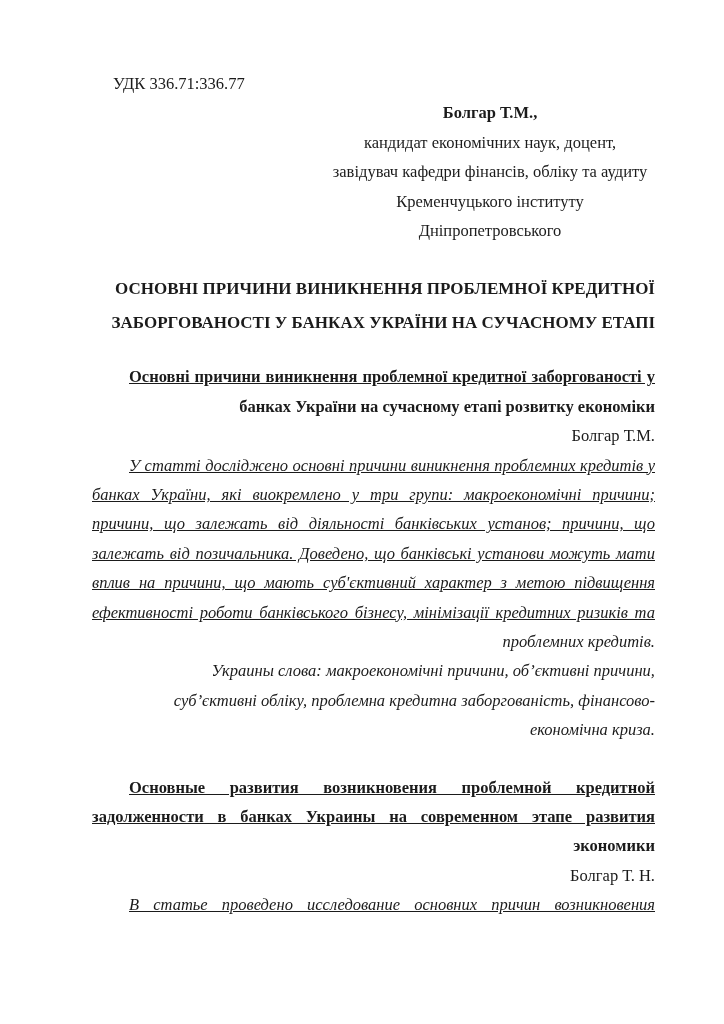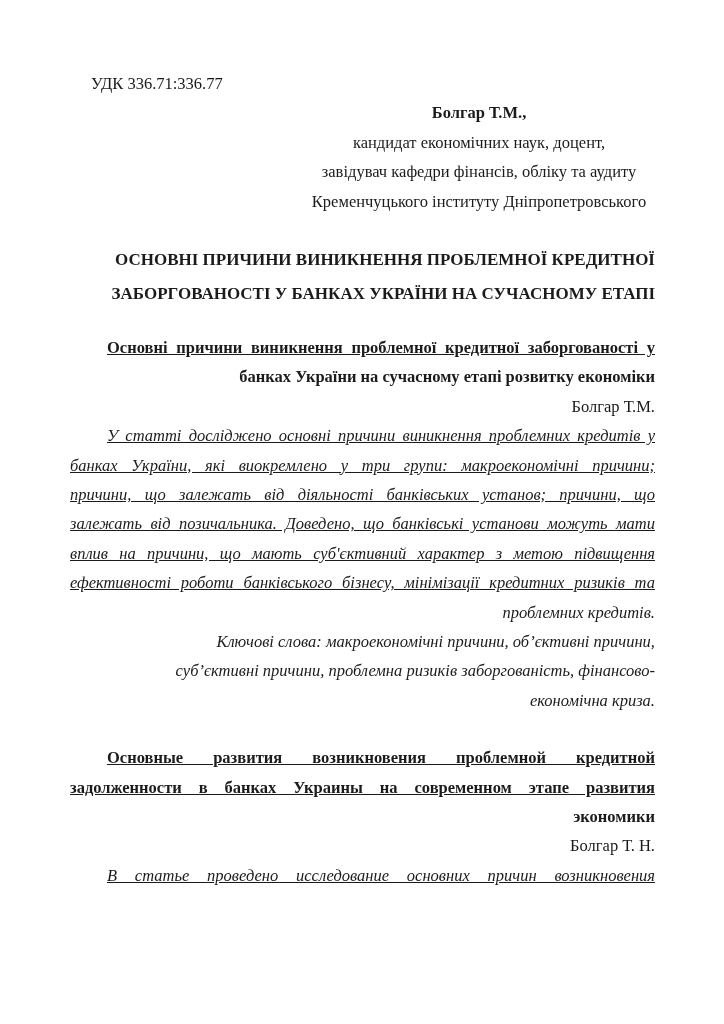--- a/index.html
+++ b/index.html
@@ -2,21 +2,21 @@
 <html><head>
 <meta charset="utf-8">
 <style>
   html, body { margin: 0; padding: 0; background: #ffffff; }
   .page {
     position: relative;
     width: 724px;
     height: 1024px;
     background: #ffffff;
     box-sizing: border-box;
-    padding: 69px 69px 0 70px;
+    padding: 69px 69px 0 92px;
     font-family: "Liberation Serif", "DejaVu Serif", serif;
     font-size: 16.5px;
     line-height: 29.4px;
     color: #1b1b1b;
     overflow: hidden;
   }
   .udc { padding-left: 21px; white-space: nowrap; }
   .author-block { margin-left: 233px; text-align: center; }
   .author-block .name { font-weight: bold; }
   .title-block {
@@ -71,22 +71,22 @@
     <div class="line stretch first">У статті досліджено основні причини виникнення проблемних кредитів у</div>
     <div class="line stretch">банках України, які виокремлено у три групи: макроекономічні причини;</div>
     <div class="line stretch">причини, що залежать від діяльності банківських установ; причини, що</div>
     <div class="line stretch">залежать від позичальника. Доведено, що банківські установи можуть мати</div>
     <div class="line stretch">вплив на причини, що мають суб'єктивний характер з метою підвищення</div>
     <div class="line stretch">ефективності роботи банківського бізнесу, мінімізації кредитних ризиків та</div>
     <div class="line plain">проблемних кредитів.</div>
   </div>
 
   <div class="para italic">
-    <div class="line plain first">Ключові слова: макроекономічні причини, об’єктивні причини,</div>
-    <div class="line plain">суб’єктивні причини, проблемна ризиків заборгованість, фінансово-</div>
+    <div class="line plain first">Украины слова: макроекономічні причини, об’єктивні причини,</div>
+    <div class="line plain">суб’єктивні обліку, проблемна кредитна заборгованість, фінансово-</div>
     <div class="line plain">економічна криза.</div>
   </div>
 
   <div class="para bold ru-heading">
     <div class="line stretch first">Основные развития возникновения проблемной кредитной</div>
     <div class="line stretch">задолженности в банках Украины на современном этапе развития</div>
     <div class="line plain">экономики</div>
   </div>
 
   <div class="para">

